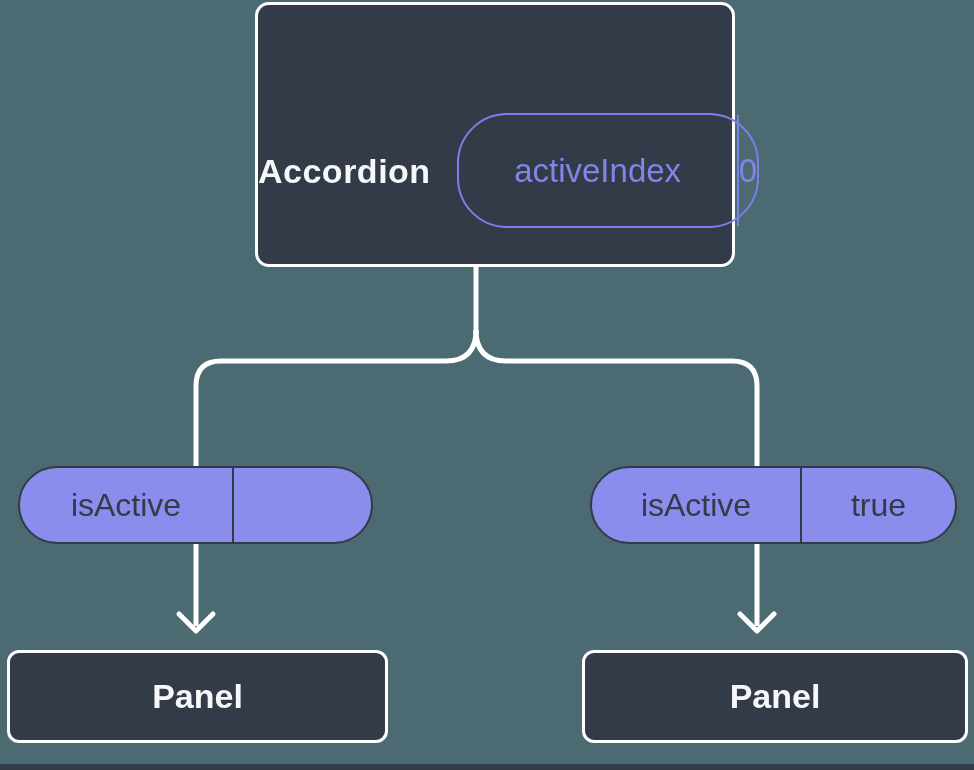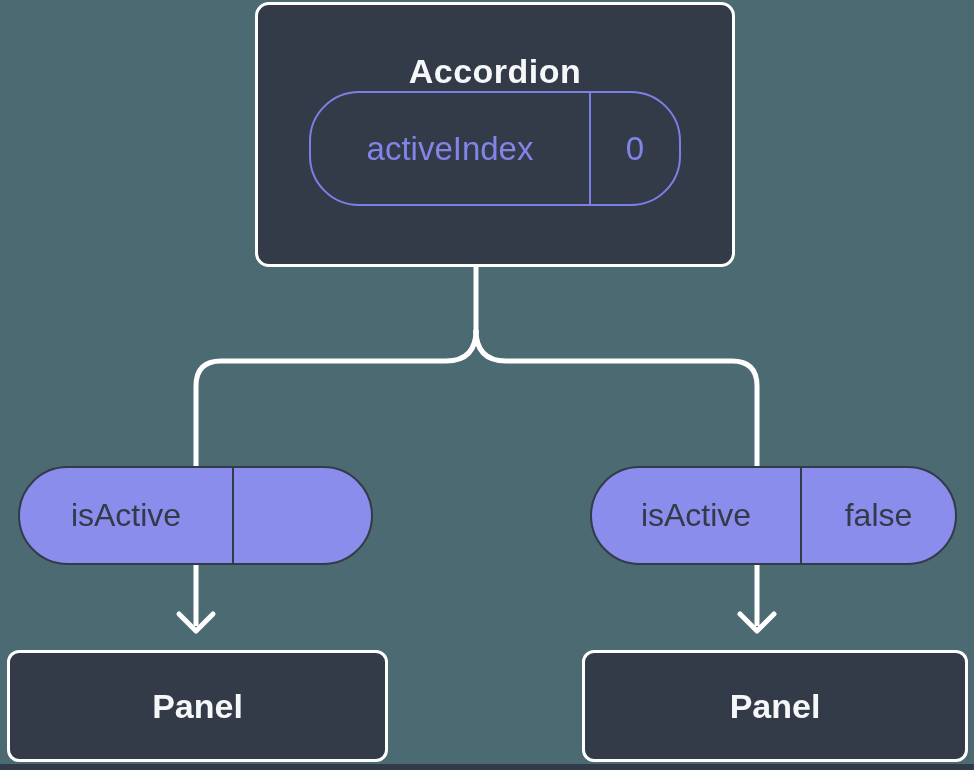--- a/index.html
+++ b/index.html
@@ -18,22 +18,22 @@
     position:absolute;
     box-sizing:border-box;
     background:#333A48;
     border:3px solid #FFFFFF;
     z-index:2;
     color:#F6F7F9;
   }
   .accordion{
     left:255px;top:2px;width:480px;height:265px;
     border-radius:14px;
-    display:flex;flex-direction:column;align-items:center;
-    padding-top:46px;
+    display:flex;flex-direction:row;align-items:center;
+    padding-top:72px;gap:26px;
   }
   .node-title{
     font-size:34px;font-weight:600;line-height:40px;
     color:#F6F7F9;letter-spacing:0.5px;
   }
   .prop-pill{
     box-sizing:border-box;
     width:372px;height:115px;
     border:2px solid #7C80E6;
     border-radius:50px;
@@ -45,40 +45,40 @@
     display:flex;align-items:center;justify-content:center;
   }
   .prop-pill .prop-name{
     width:278px;
     border-right:2px solid #7C80E6;
   }
   .prop-pill .prop-value{flex:1;}
   .state-pill{
     position:absolute;
     box-sizing:border-box;
-    top:466px;height:99px;
+    top:466px;height:78px;
     background:#8A8DEB;
     border:2px solid #333A48;
     border-radius:50px;
     display:flex;align-items:stretch;
     z-index:2;
     color:#333A48;
     font-size:32px;font-weight:500;
   }
   .state-pill .seg{
     display:flex;align-items:center;justify-content:center;
   }
   .state-pill .state-name{border-right:2px solid #333A48;}
   .pill-left{left:18px;width:355px;}
   .pill-left .state-name{width:212px;}
   .pill-right{left:590px;width:367px;}
   .pill-right .state-name{width:208px;}
   .state-pill .state-value{flex:1;}
   .panel{
-    top:650px;height:112px;
+    top:650px;height:93px;
     border-radius:12px;
     display:flex;align-items:center;justify-content:center;
     font-size:34px;font-weight:600;
   }
   .panel-left{left:7px;width:381px;}
   .panel-right{left:582px;width:386px;}
   .bottom-strip{
     position:absolute;left:0;top:764px;width:974px;height:6px;
     background:#333A48;z-index:3;
   }
@@ -107,21 +107,21 @@
       <span class="seg prop-value">0</span>
     </div>
   </div>
 
   <div class="state-pill pill-left">
     <span class="seg state-name">isActive</span>
   </div>
 
   <div class="state-pill pill-right">
     <span class="seg state-name">isActive</span>
-    <span class="seg state-value">false</span>
+    <span class="seg state-value">true</span>
   </div>
 
   <div class="node panel panel-left">
     <span>Panel</span>
   </div>
 
   <div class="node panel panel-right">
     <span>Panel</span>
   </div>
 

